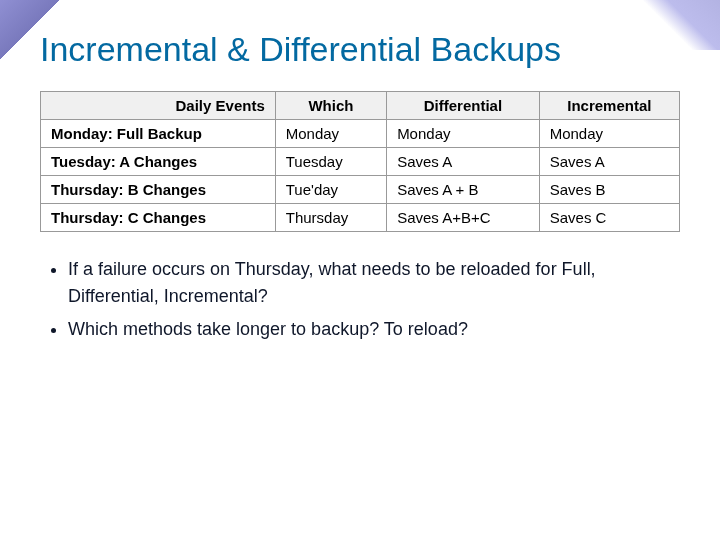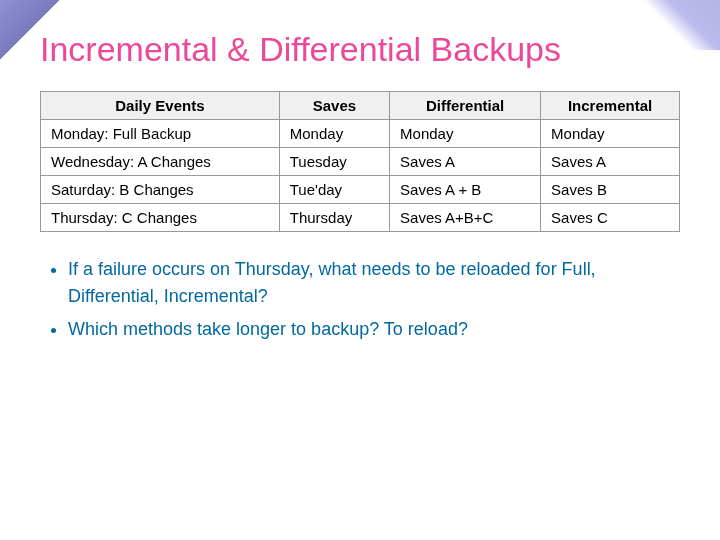--- a/index.html
+++ b/index.html
@@ -29,21 +29,21 @@
       opacity: 0.6;
     }
 
     .page-content {
       padding: 30px 40px 20px 40px;
     }
 
     h1 {
       font-size: 34px;
       font-weight: normal;
-      color: #ec4899;
+      color: #0369a1;
       margin-bottom: 22px;
       font-family: Arial, sans-serif;
     }
 
     table {
       width: 100%;
       border-collapse: collapse;
       margin-bottom: 24px;
       font-size: 15px;
     }
@@ -53,77 +53,77 @@
       padding: 5px 10px;
     }
 
     table thead tr th {
       background: #f0f0f0;
       font-weight: bold;
       text-align: center;
     }
 
     table thead tr th:first-child {
-      text-align: center;
+      text-align: right;
     }
 
     table tbody tr td:first-child {
-      font-weight: normal;
+      font-weight: bold;
       border-radius: 10px;
     }
 
     table tbody tr td {
       background: white;
     }
 
     .bullets {
       list-style: disc;
       padding-left: 28px;
       font-size: 18px;
       line-height: 1.5;
-      color: #0369a1;
+      color: #0f172a;
     }
 
     .bullets li {
       margin-bottom: 6px;
     }
   </style>
 </head>
 <body>
 
 <div class="corner-tl"></div>
 <div class="corner-tr"></div>
 
 <div class="page-content">
   <h1>Incremental &amp; Differential Backups</h1>
 
   <table>
     <thead>
       <tr>
         <th>Daily Events</th>
-        <th>Saves</th>
+        <th>Which</th>
         <th>Differential</th>
         <th>Incremental</th>
       </tr>
     </thead>
     <tbody id="table-body">
     <tr>
           <td>Monday: Full Backup</td>
           <td>Monday</td>
           <td>Monday</td>
           <td>Monday</td>
         </tr>
         <tr>
-          <td>Wednesday: A Changes</td>
+          <td>Tuesday: A Changes</td>
           <td>Tuesday</td>
           <td>Saves A</td>
           <td>Saves A</td>
         </tr>
         <tr>
-          <td>Saturday: B Changes</td>
+          <td>Thursday: B Changes</td>
           <td>Tue'day</td>
           <td>Saves A + B</td>
           <td>Saves B</td>
         </tr>
         <tr>
           <td>Thursday: C Changes</td>
           <td>Thursday</td>
           <td>Saves A+B+C</td>
           <td>Saves C</td>
         </tr>

